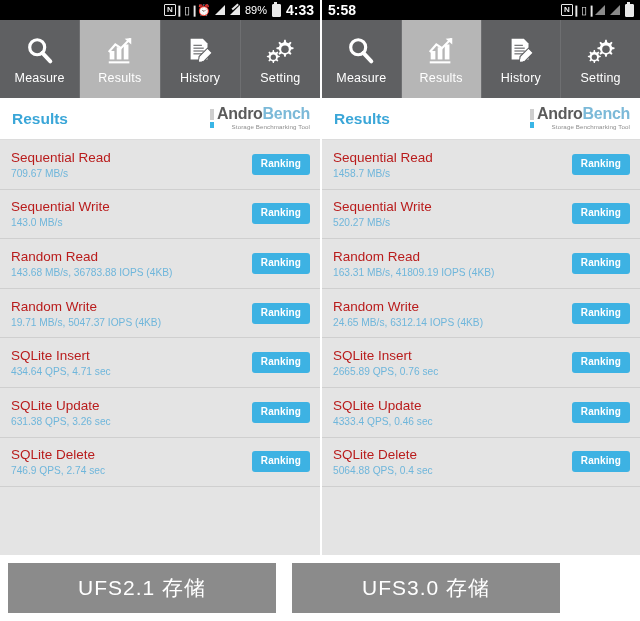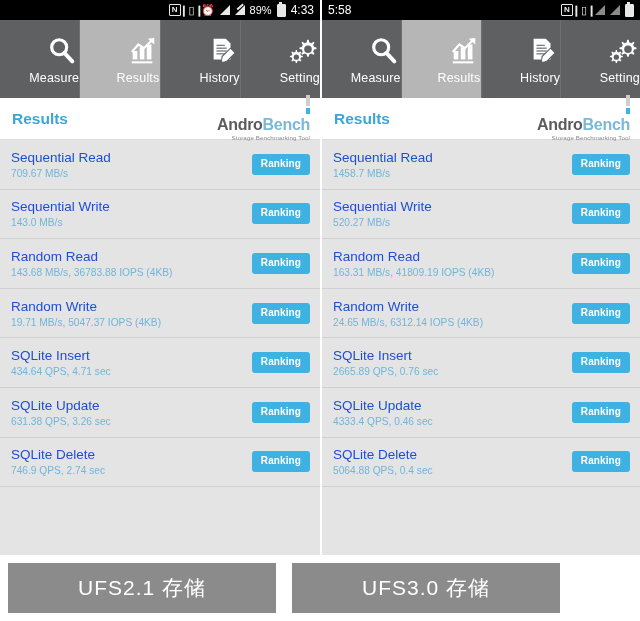--- a/index.html
+++ b/index.html
@@ -102,33 +102,33 @@
     background: #e8e8e8;
   }
   .sb-batt::before {
     content: "";
     position: absolute;
     top: -3px; left: 1.4px;
     width: 3px; height: 2px;
     background: #e8e8e8;
   }
   .sb-pct { font-size: 11px; }
-  .sb-time { font-size: 12px; }
+  .sb-time { font-size: 14px; font-weight: bold; }
 
   
   .tabbar {
     display: flex;
     height: 78px;
     background: #5f6062;
   }
   .tab {
     flex: 1;
     display: flex;
     flex-direction: column;
-    align-items: flex-end;
+    align-items: center;
     justify-content: center;
     gap: 3px;
     color: #ffffff;
     border-right: 1px solid #6e6f71;
     box-sizing: border-box;
   }
   .tab:last-child { border-right: none; }
   .tab.active { background: #b6b6b6; }
   .tab-ico {
     width: 34px;
@@ -154,23 +154,22 @@
     box-sizing: border-box;
     border-bottom: 1px solid #dcdcdc;
   }
   .result-title {
     color: #3aa6d8;
     font-size: 15.5px;
     font-weight: bold;
   }
   .logo {
     display: flex;
-    align-items: flex-end;
+    align-items: center;
     gap: 3px;
-    flex-direction: column;
   }
   .logo-bars {
     display: flex;
     flex-direction: column;
     gap: 2px;
   }
   .logo-bars i {
     display: block;
     width: 4px;
     background: #39b5e6;
@@ -202,21 +201,21 @@
     border-bottom: 1px solid #cfcfcf;
     display: flex;
     align-items: center;
     justify-content: space-between;
     padding: 0 10px 0 11px;
   }
   .right .row { height: 49.6px; }
   .row-texts { display: flex; flex-direction: column; gap: 3px; }
   .row-name {
     font-size: 13.5px;
-    color: #1d4ed8;
+    color: #b91c1c;
   }
   .row-value {
     font-size: 10.2px;
     color: #6fb6db;
   }
   .rank-btn {
     background: #3db2e3;
     color: #ffffff;
     font-size: 10px;
     font-weight: bold;

